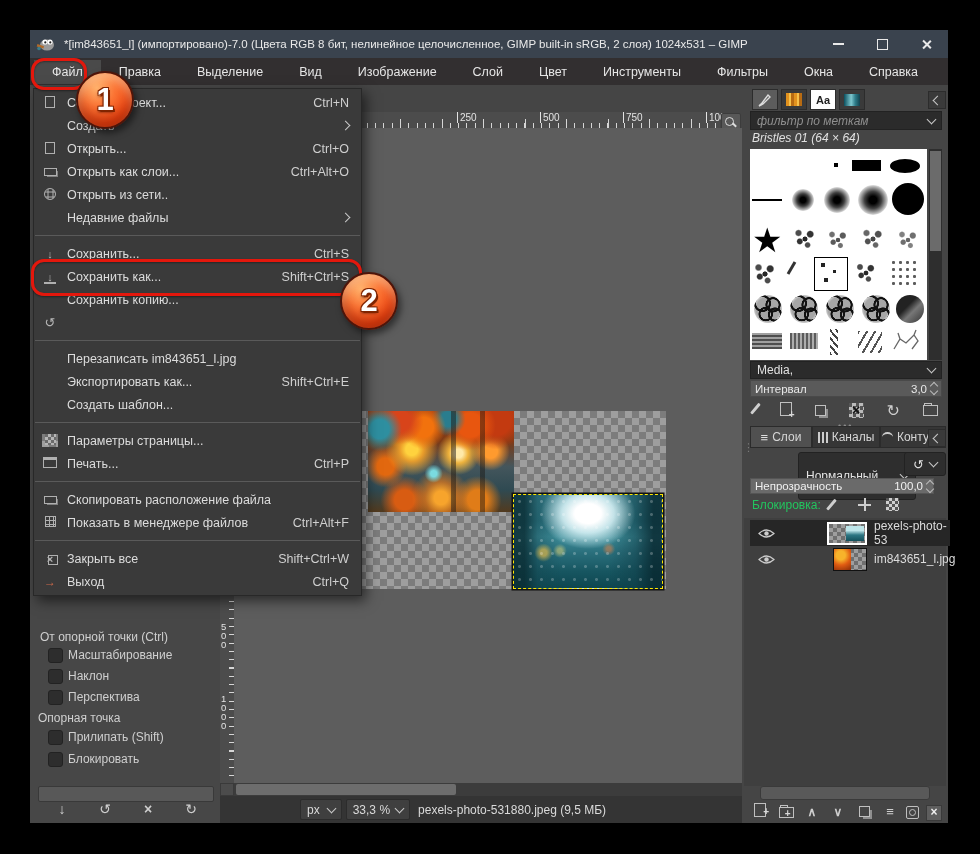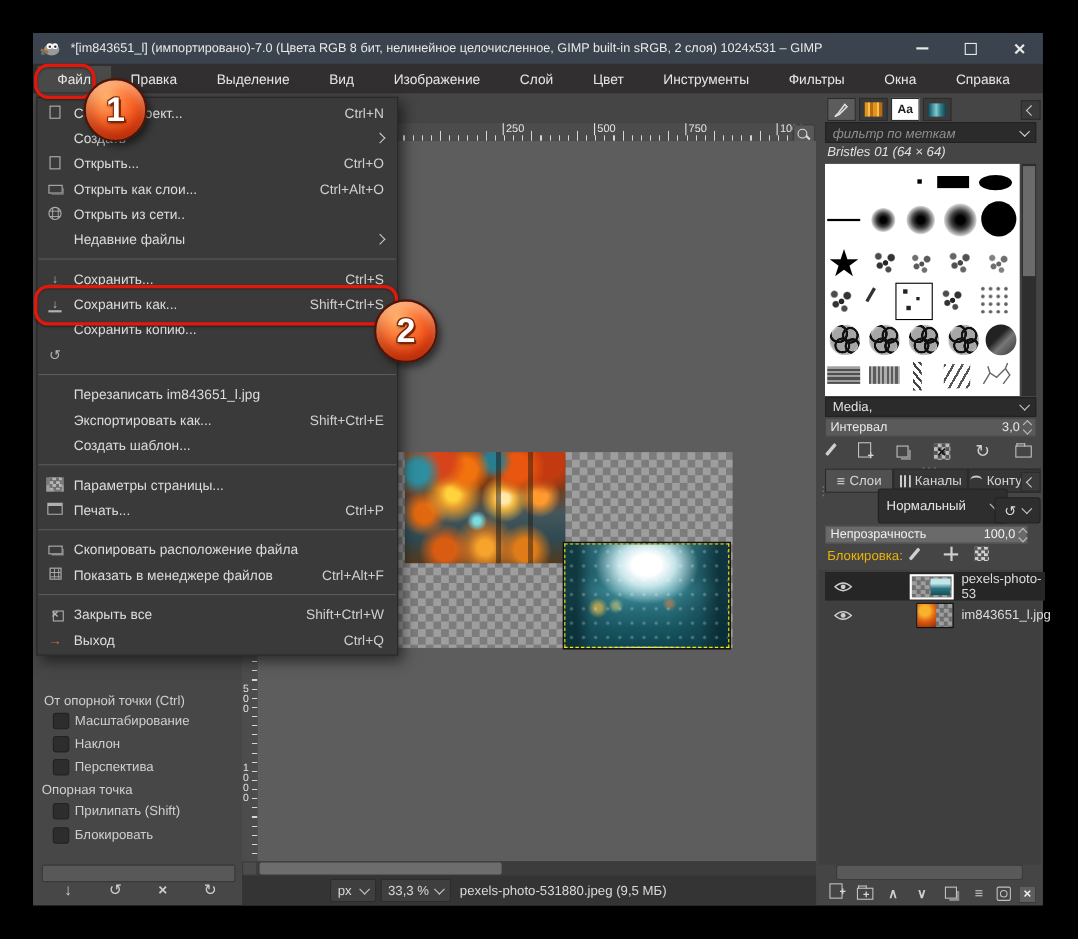--- a/index.html
+++ b/index.html
@@ -379,39 +379,39 @@
     </div>
     <div class="dock-tab" style="left:138px;width:66px;">
       <span style="width:11px;height:8px;border-top:2px solid #ccc;border-radius:50% 50% 0 0;"></span>
       <span>Контуры</span>
     </div>
     <div class="flatbtn" style="left:186px;top:344px;width:16px;height:16px;">
         <span class="chev left"></span>
       </div>
 
     <span class="rowline" style="left:12px;top:369px;height:20px;font-size:13px;margin-top:24px;">Режим</span>
-    <div class="pill" style="position:absolute;left:56px;top:359px;width:102px;height:22px;justify-content:space-between;padding:4px 7px;">
+    <div class="pill" style="position:absolute;left:56px;top:367px;width:102px;height:22px;justify-content:space-between;padding:12px 7px;">
       <span>Нормальный</span>
       <span class="chev down"></span>
     </div>
     <div class="pill" style="position:absolute;left:162px;top:367px;width:40px;height:22px;gap:6px;">
       <span style="font-size:13px;color:#ddd;">↺</span>
       <span class="chev down"></span>
     </div>
 
     <div id="opacitybar">
       <span style="margin-left:4px;">Непрозрачность</span>
       <span style="margin-left:auto;">100,0</span>
       <span class="spin">
           <i class="up"></i>
           <i class="dn"></i>
         </span>
     </div>
 
-    <span class="rowline" style="left:10px;top:412px;height:16px;color:#eab308;font-size:12px;">Блокировка:</span>
+    <span class="rowline" style="left:10px;top:412px;height:16px;color:#22c55e;font-size:12px;">Блокировка:</span>
     <span class="lockic" style="left:88px;"><span class="pencil"></span></span>
     <span class="lockic" style="left:116px;"><span class="plusbars"></span></span>
     <span class="lockic" style="left:144px;"><span class="checksm"></span></span>
 
     <div style="position:absolute;left:2px;top:433px;width:202px;height:268px;background:#3f3f3f;">
       <div class="layerrow" style="top:2px;background:#262626;">
         <svg class="eye" viewBox="0 0 17 11">
           <path d="M1 5.5 Q8.5 -1.5 16 5.5 Q8.5 12.5 1 5.5Z" fill="none" stroke="#ccc" stroke-width="1.2"></path>
           <circle cx="8.5" cy="5.5" r="2.2" fill="#ccc"></circle>
         </svg>

